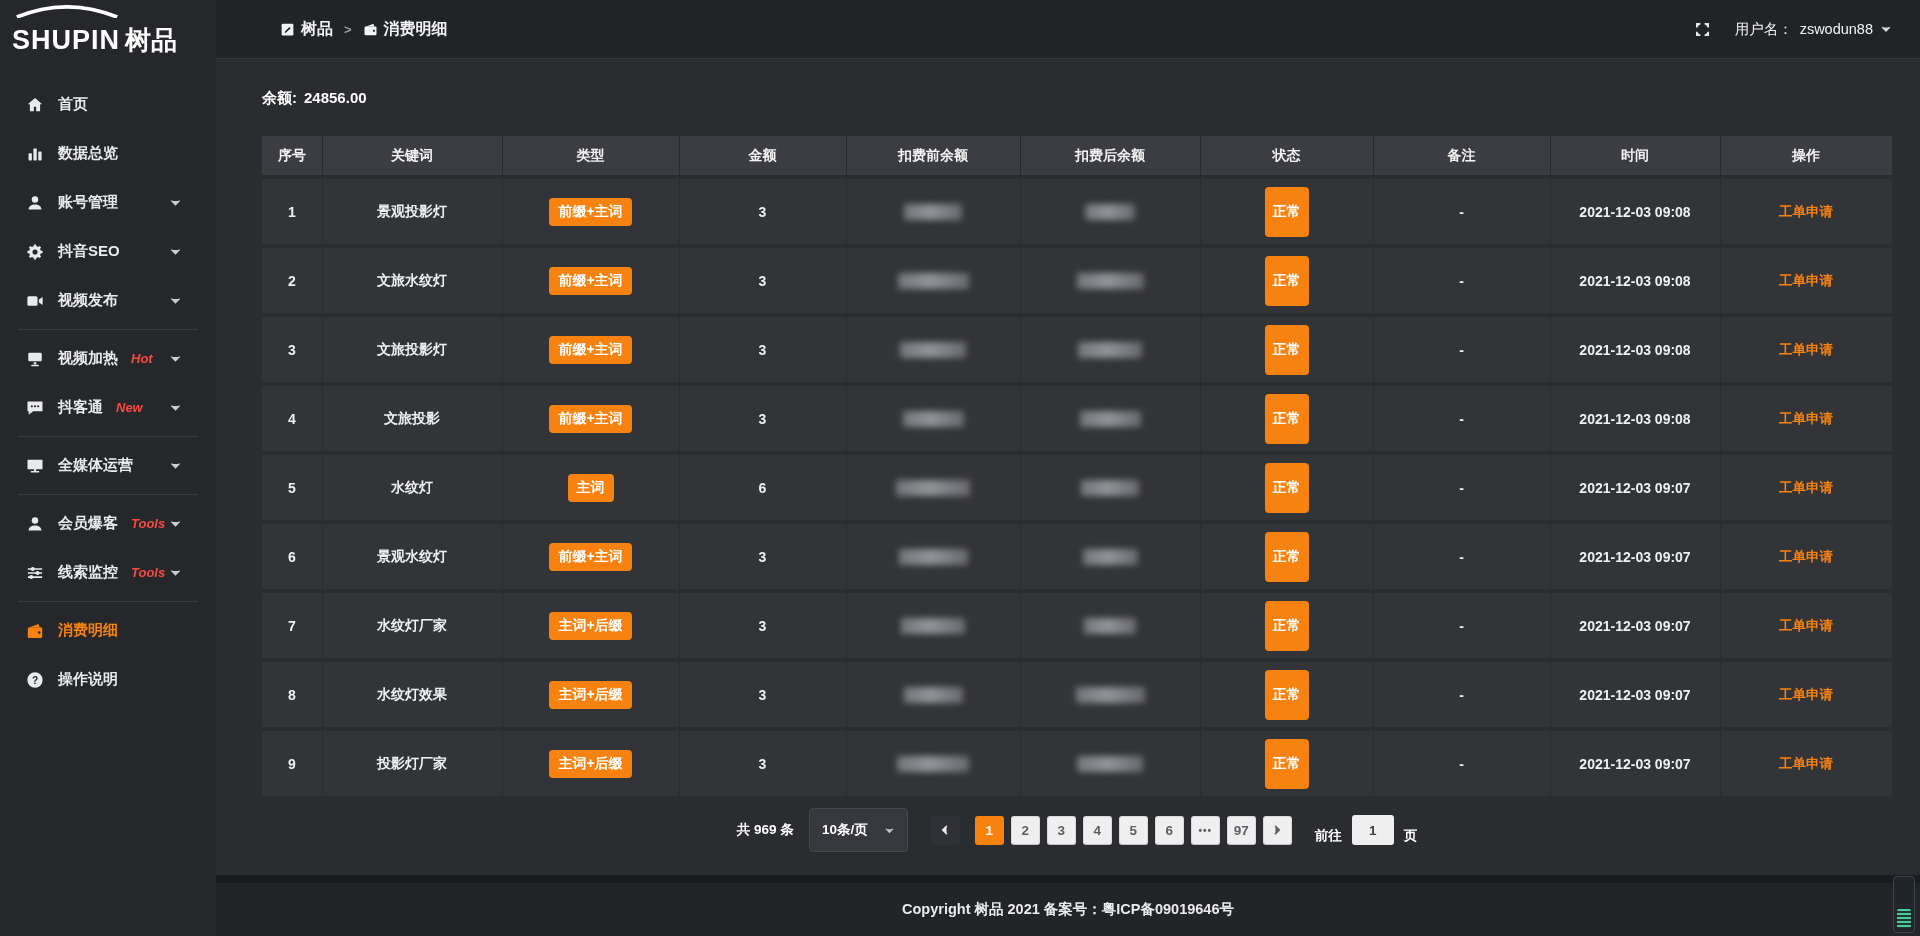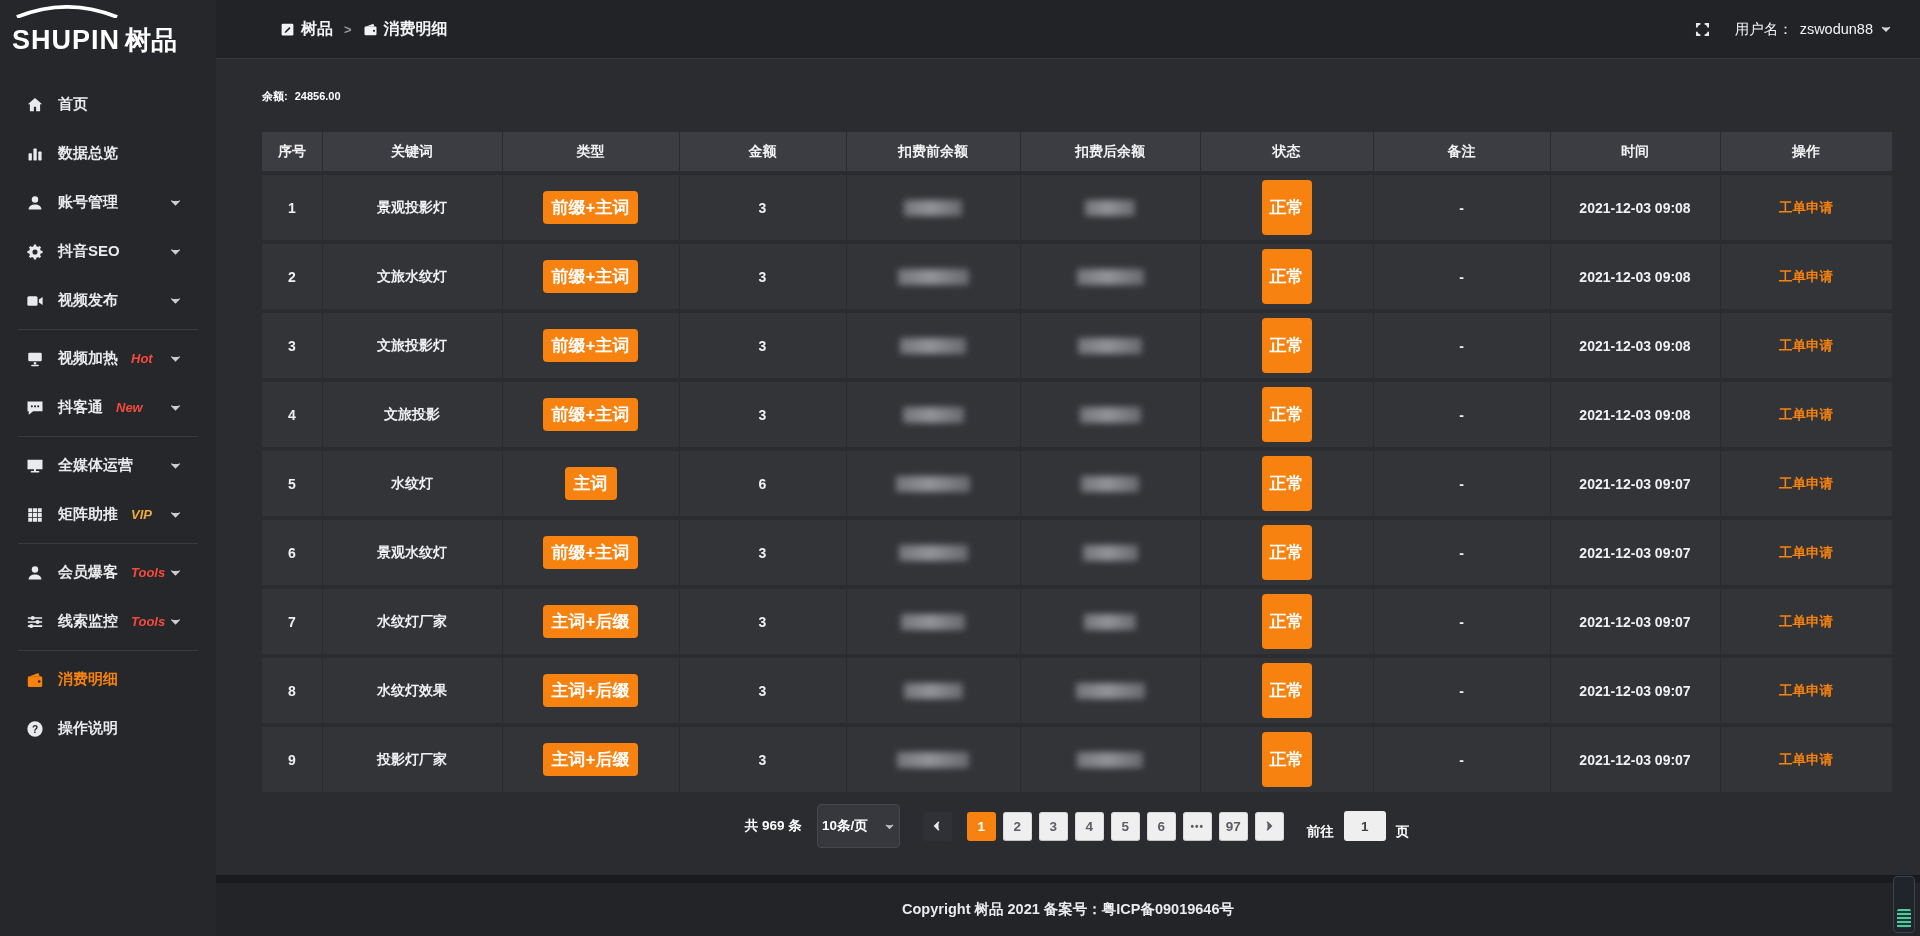--- a/index.html
+++ b/index.html
@@ -33,37 +33,37 @@
   .breadcrumb{display:flex;align-items:center;gap:11px;font-size:16px;font-weight:bold}
   .bc-item{display:flex;align-items:center;gap:6px;cursor:pointer}
   .bc-item .icon{width:15px;height:15px}
   .bc-sep{color:#9a9b9e;font-size:13px}
   .topbar-right{margin-left:auto;display:flex;align-items:center;gap:24px}
   .fs-btn{width:17px;height:17px;color:#e6e7e8;cursor:pointer}
   .user-chip{display:flex;align-items:center;gap:7px;font-size:14.5px;font-weight:normal;cursor:pointer}
   .user-chip .icon{width:12px;height:12px;color:#d7d8da}
 
   .content{flex:1;background:var(--content-bg);padding:0 28px 0 46px;overflow:hidden}
-  .balance{margin-top:30px;font-size:11px;font-weight:bold;color:#fff}
+  .balance{margin-top:30px;font-size:15px;font-weight:bold;color:#fff}
   .balance .value{margin-left:7px}
 
   
   table{width:100%;table-layout:fixed;border-collapse:separate;border-spacing:0 4px;margin-top:24px}
   thead th{background:var(--table-header-bg);height:39px;font-size:14px;font-weight:bold;color:#f3f3f4;text-align:center}
   tbody td{background:var(--table-row-bg);height:65px;text-align:center;font-size:14px;font-weight:bold;color:#eff0f2;overflow:hidden}
   th + th, td + td{box-shadow:inset 1px 0 0 #2a2b2e}
-  .badge{display:inline-block;background:var(--accent);color:#fff;font-size:17px;font-weight:bold;padding:5px 9px;border-radius:4px;white-space:nowrap}
+  .badge{display:inline-block;background:var(--accent);color:#fff;font-size:14px;font-weight:bold;padding:5px 9px;border-radius:4px;white-space:nowrap}
   .badge.sm{padding:16px 8px}
   .blur{display:inline-block;height:16px;border-radius:1px;background:linear-gradient(90deg,#7e8085,#a3a5aa 45%,#717277);filter:blur(3px);opacity:.85;vertical-align:middle}
   .action-link{color:var(--accent);font-size:13.5px;font-weight:bold;cursor:pointer;text-decoration:none}
 
   
   .pagination{display:flex;align-items:center;justify-content:center;margin-top:8px;gap:7px;color:#fff;font-size:13.5px;font-weight:bold}
   .pg-total{margin-right:8px}
-  .page-size{background:#37383d;border:1px solid #47484d;border-radius:4px;height:44px;padding:0 4px;display:flex;align-items:center;gap:16px;margin-right:16px;cursor:pointer}
+  .page-size{background:#37383d;border:1px solid #47484d;border-radius:4px;height:44px;padding:0 12px;display:flex;align-items:center;gap:16px;margin-right:16px;cursor:pointer}
   .page-size .icon{width:11px;height:11px;color:#c3c4c7}
   .pg-btn{min-width:29px;height:29px;padding:0 4px;border:none;border-radius:3px;font-family:inherit;font-size:13.5px;font-weight:bold;cursor:pointer;display:inline-flex;align-items:center;justify-content:center}
   .pg-btn .icon{width:12px;height:12px}
   .pg-btn.dark{background:var(--pager-dark-btn);color:#ebebec;margin-right:8px}
   .pg-btn.light{background:var(--pager-light);color:#5b5d62;border:1px solid #d9d9d9;border-bottom-color:#c4c4c6}
   .pg-btn.active{background:var(--accent);color:#fff;border:none}
   .pg-btn.ell{font-size:10px;letter-spacing:1px}
   .pg-goto{display:flex;align-items:flex-end;gap:10px;margin-left:16px}
   .goto-input{width:42px;height:30px;border:none;border-radius:3px;background:var(--pager-light);color:#3f4145;text-align:center;font-size:13.5px;font-weight:bold;font-family:inherit}
 
@@ -187,42 +187,20 @@
           </span>
         </div>
         <div class="menu-divider"></div>
         <div class="menu-item">
           <span class="icon">
             <svg viewBox="0 0 24 24">
               <path d="M2 3.6h20v12.6h-8.6v2.6h4.2v2H6.4v-2h4.2v-2.6H2z"></path>
             </svg>
           </span>
           <span class="mi-label">全媒体运营</span>
-          <span class="icon chev">
-            <svg viewBox="0 0 24 24" fill="none" stroke="currentColor" stroke-width="2.6" stroke-linecap="round">
-              <path d="m5 9 7 7 7-7"></path>
-            </svg>
-          </span>
-        </div>
-        <div class="menu-item">
-          <span class="icon">
-            <svg viewBox="0 0 24 24">
-              <rect x="3" y="3" width="5.3" height="5.3"></rect>
-              <rect x="9.35" y="3" width="5.3" height="5.3"></rect>
-              <rect x="15.7" y="3" width="5.3" height="5.3"></rect>
-              <rect x="3" y="9.35" width="5.3" height="5.3"></rect>
-              <rect x="9.35" y="9.35" width="5.3" height="5.3"></rect>
-              <rect x="15.7" y="9.35" width="5.3" height="5.3"></rect>
-              <rect x="3" y="15.7" width="5.3" height="5.3"></rect>
-              <rect x="9.35" y="15.7" width="5.3" height="5.3"></rect>
-              <rect x="15.7" y="15.7" width="5.3" height="5.3"></rect>
-            </svg>
-          </span>
-          <span class="mi-label">矩阵助推</span>
-          <span class="mi-badge gold">VIP</span>
           <span class="icon chev">
             <svg viewBox="0 0 24 24" fill="none" stroke="currentColor" stroke-width="2.6" stroke-linecap="round">
               <path d="m5 9 7 7 7-7"></path>
             </svg>
           </span>
         </div>
         <div class="menu-divider"></div>
         <div class="menu-item">
           <span class="icon">
             <svg viewBox="0 0 24 24">

